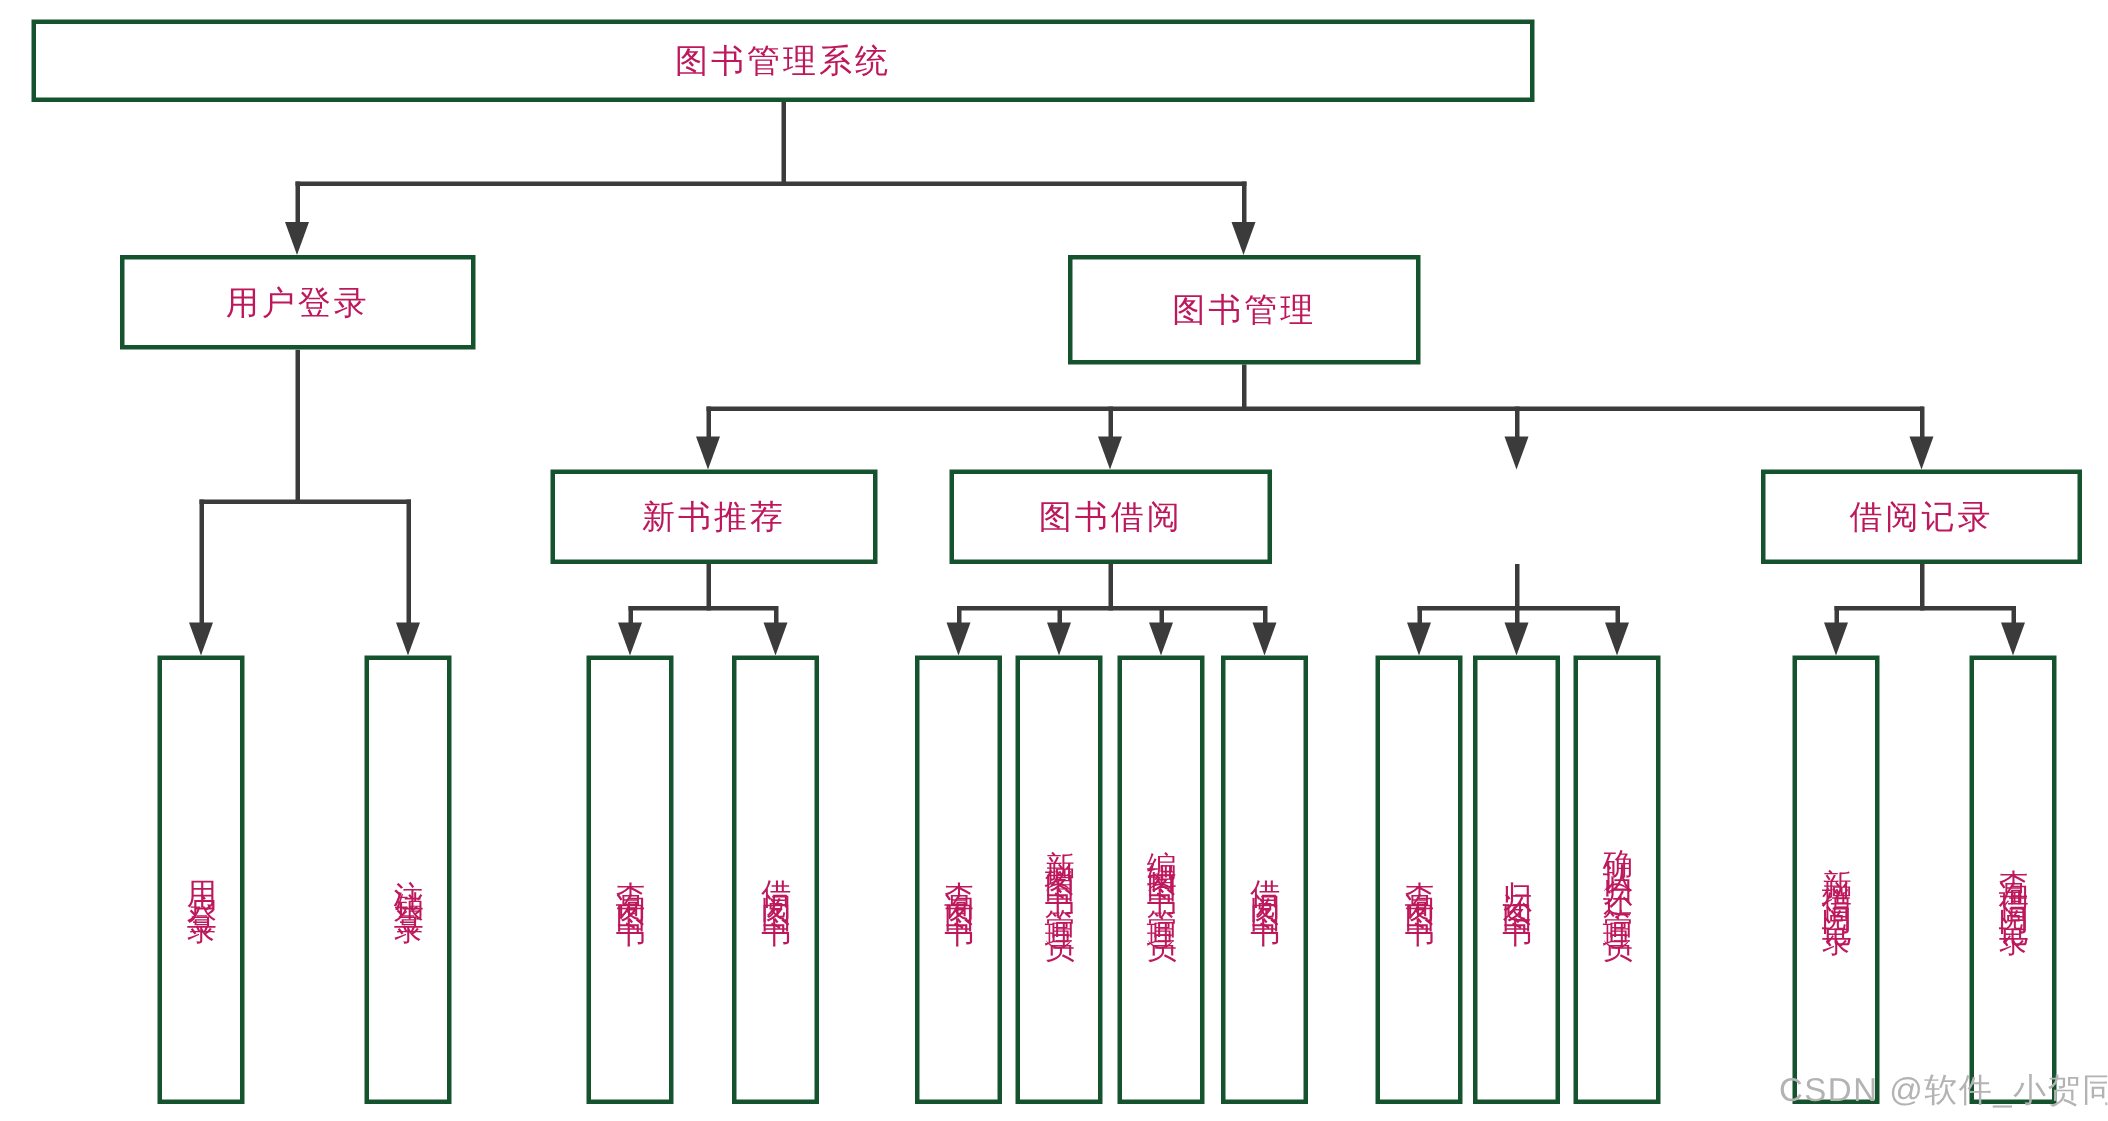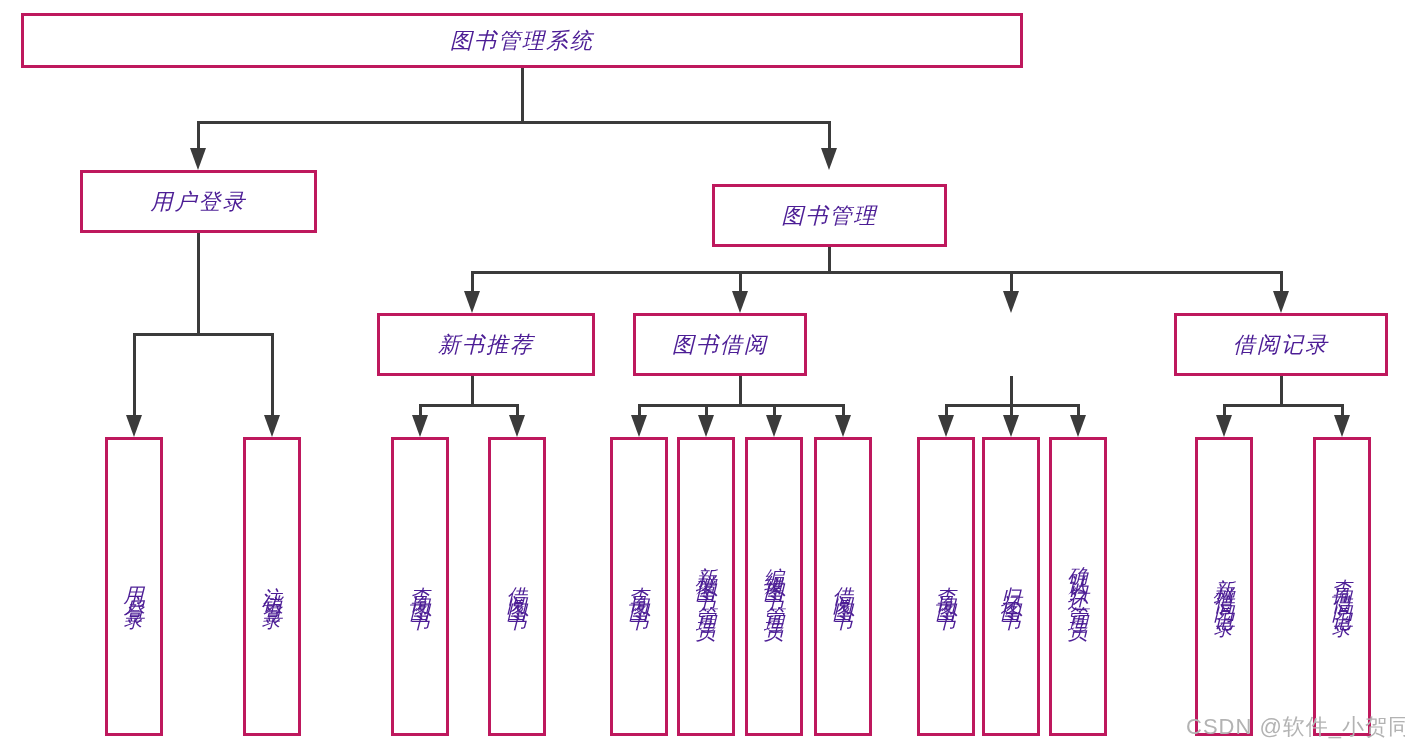--- a/index.html
+++ b/index.html
@@ -6,26 +6,25 @@
   .canvas{
     position:relative;
     width:1405px;height:747px;
     background:#ffffff;
     font-family:"Liberation Sans","DejaVu Sans",sans-serif;
     overflow:hidden;
   }
   .node{
     position:absolute;
     background:#ffffff;
-    border:3px solid #be185d;
+    border:3px solid #14532d;
     box-sizing:border-box;
     display:flex;align-items:center;justify-content:center;
-    font-size:22px;color:#4c1d95;letter-spacing:2px;
+    font-size:22px;color:#be185d;letter-spacing:2px;
     white-space:nowrap;
-    font-style:italic;
   }
   .leaf{
     writing-mode:vertical-rl;
     text-orientation:mixed;
     font-size:20px;
     letter-spacing:8px;
     line-height:1;
     white-space:normal;
   }
   .vline,.hline{position:absolute;background:#3b3b3b;}
@@ -107,24 +106,24 @@
   <div class="vline" style="left:1280px;top:376px;height:31px"></div>
   <div class="hline" style="left:1223px;top:404px;width:120px"></div>
   <div class="vline" style="left:1223px;top:404px;height:13px"></div>
   <div class="vline" style="left:1341px;top:404px;height:13px"></div>
   <div class="arrow" style="left:1216px;top:415px"></div>
   <div class="arrow" style="left:1334px;top:415px"></div>
 
   <div class="node" style="left:21px;top:13px;width:1002px;height:55px">图书管理系统</div>
 
   <div class="node" style="left:80px;top:170px;width:237px;height:63px">用户登录</div>
-  <div class="node" style="left:712px;top:184px;width:235px;height:63px">图书管理</div>
+  <div class="node" style="left:712px;top:170px;width:235px;height:73px">图书管理</div>
 
-  <div class="node" style="left:377px;top:313px;width:218px;height:63px">新书推荐</div>
-  <div class="node" style="left:633px;top:313px;width:174px;height:63px">图书借阅</div>
+  <div class="node" style="left:367px;top:313px;width:218px;height:63px">新书推荐</div>
+  <div class="node" style="left:633px;top:313px;width:215px;height:63px">图书借阅</div>
   <div class="node" style="left:1174px;top:313px;width:214px;height:63px">借阅记录</div>
 
   <div class="node leaf" style="left:105px;top:437px;width:58px;height:299px">用户登录</div>
   <div class="node leaf" style="left:243px;top:437px;width:58px;height:299px">注销登录</div>
 
   <div class="node leaf" style="left:391px;top:437px;width:58px;height:299px">查询图书</div>
   <div class="node leaf" style="left:488px;top:437px;width:58px;height:299px">借阅图书</div>
 
   <div class="node leaf" style="left:610px;top:437px;width:58px;height:299px">查询图书</div>
   <div class="node leaf" style="left:677px;top:437px;width:58px;height:299px">新增图书（管理员）</div>

